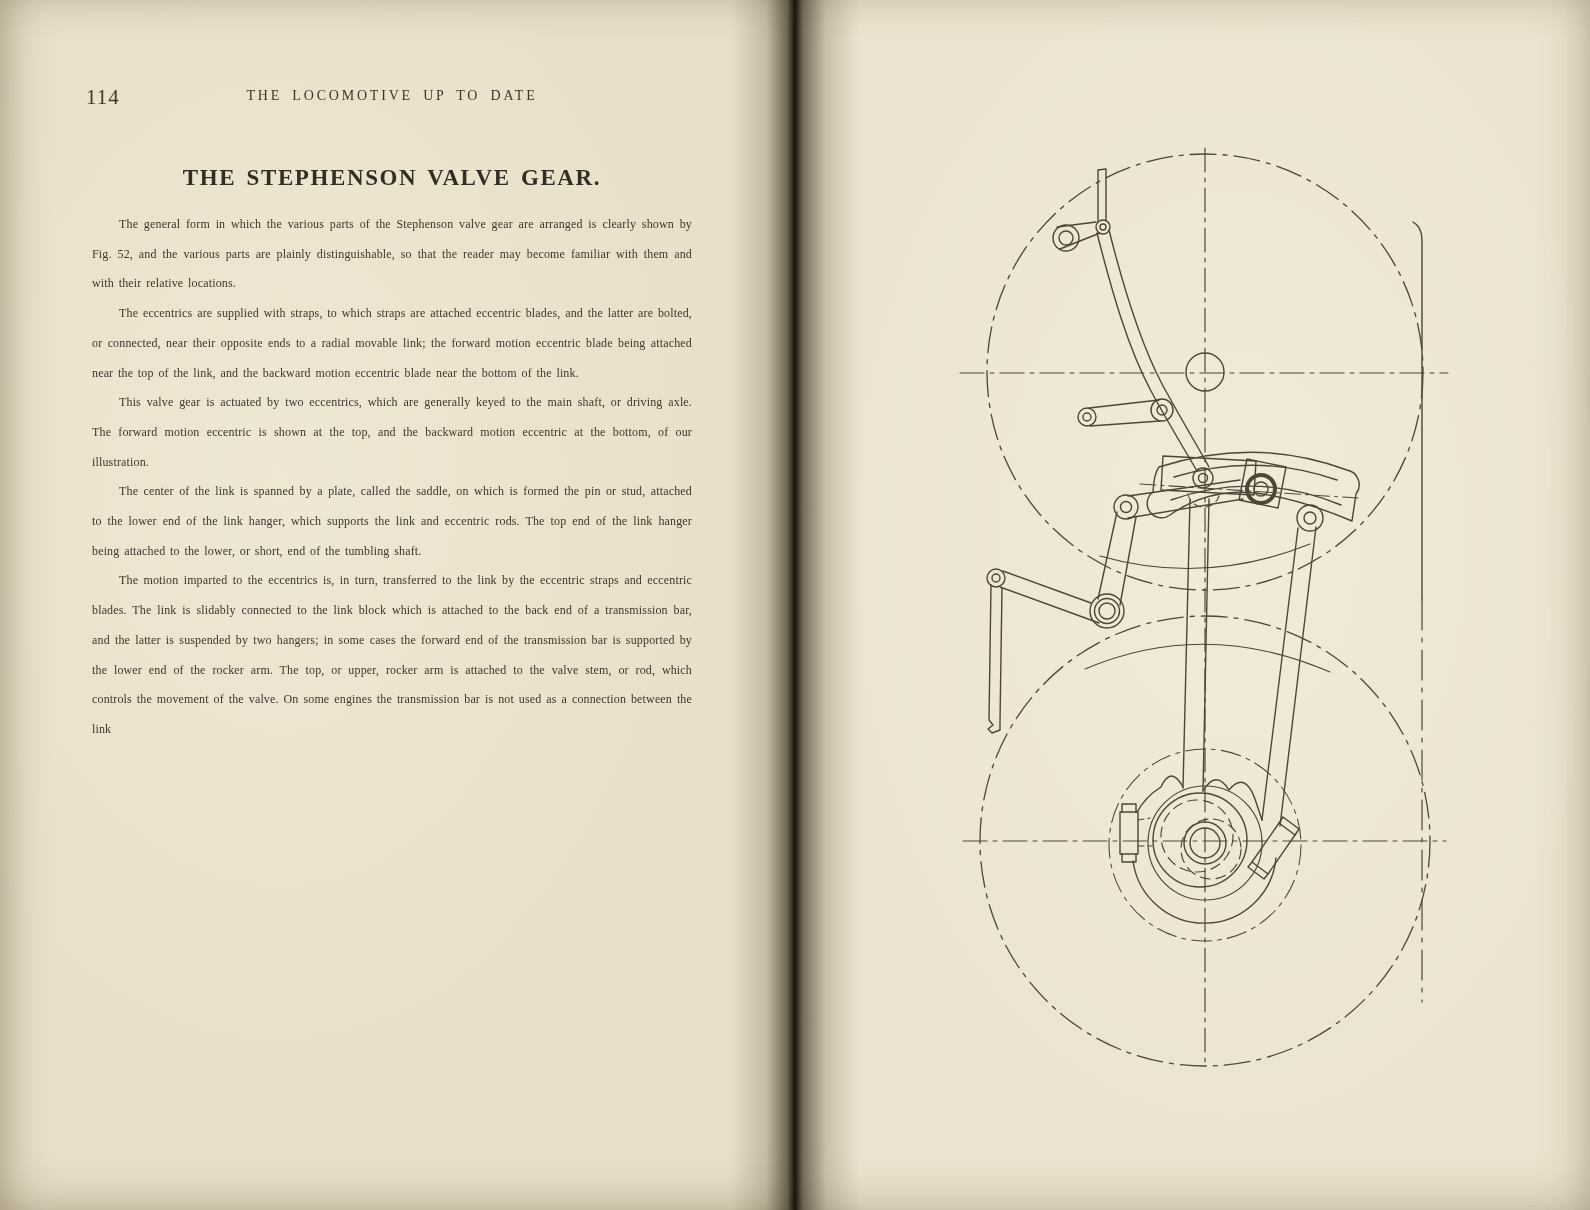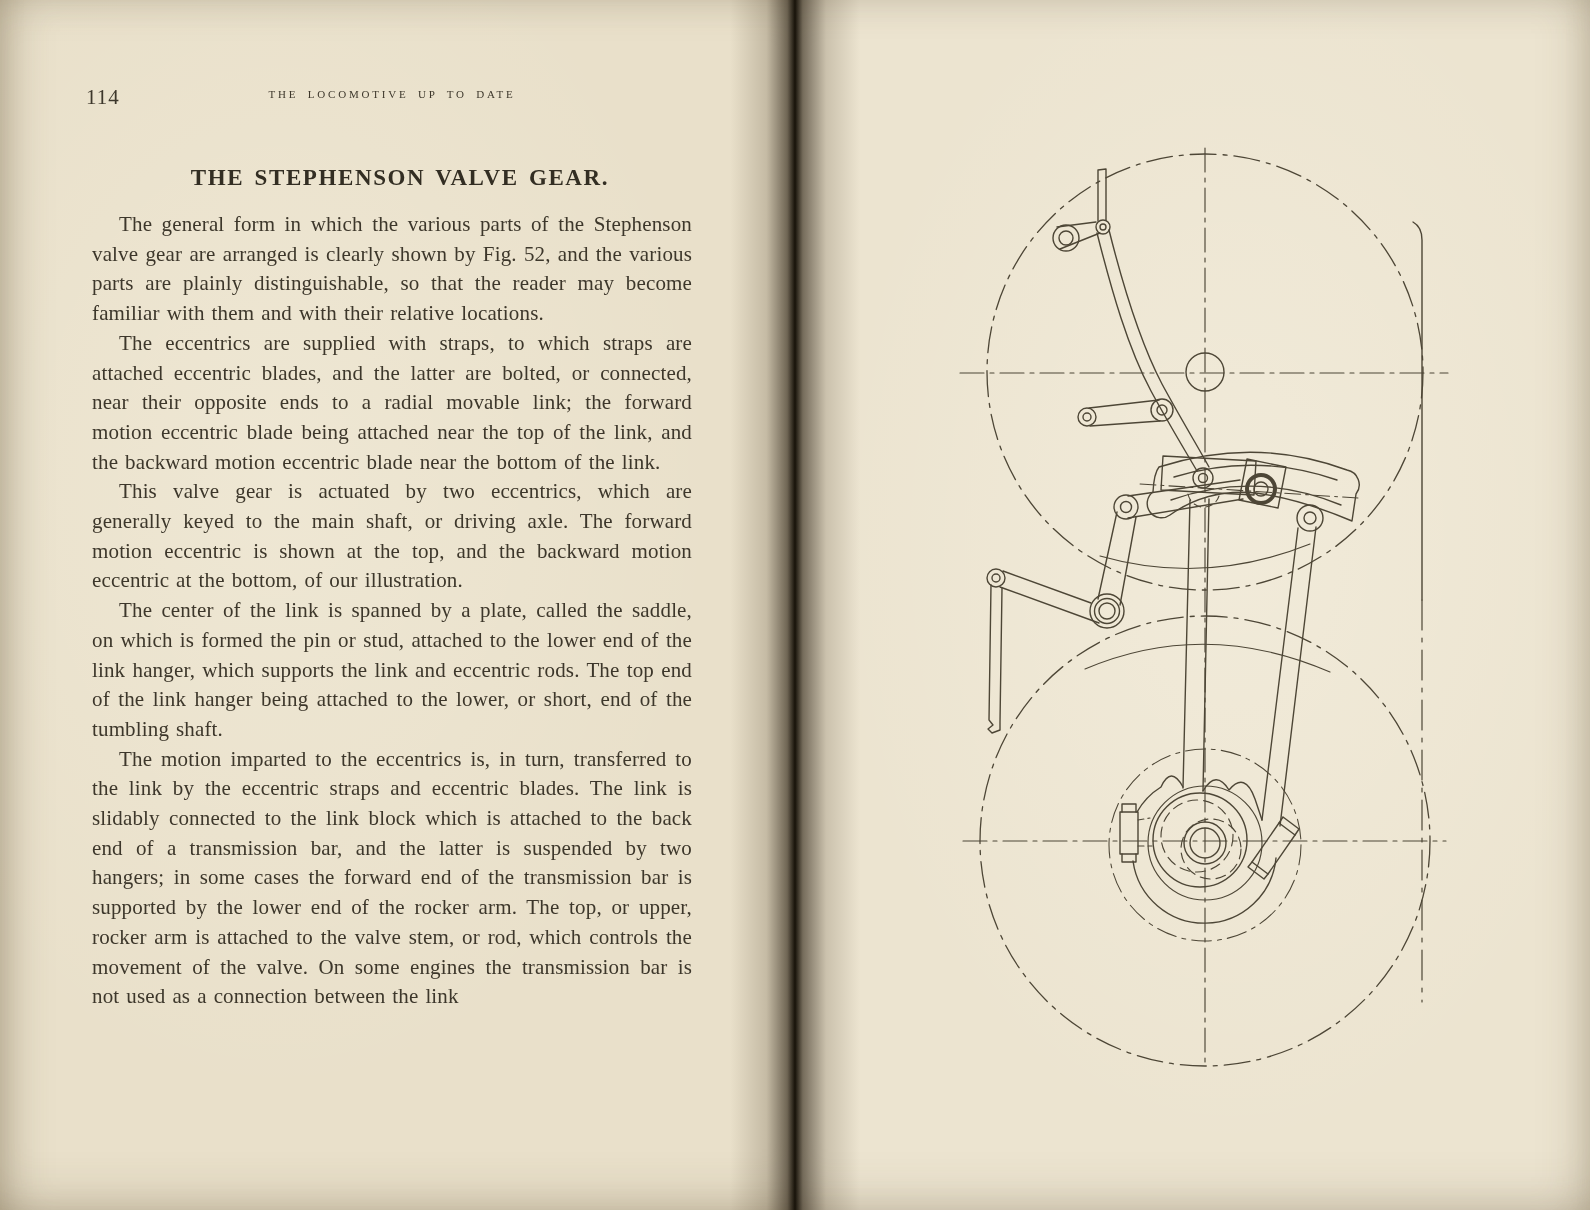--- a/index.html
+++ b/index.html
@@ -50,31 +50,31 @@
     pointer-events:none;
   }
   .pagenum{
     position:absolute;color:var(--ink);
     font-size:21px;letter-spacing:1px;
   }
   .pagenum-left{left:86px;top:85px;}
   .running-header{
     position:absolute;left:92px;top:88px;width:600px;
     text-align:center;color:var(--ink);
-    font-size:11px;letter-spacing:2.8px;word-spacing:4px;
+    font-size:14px;letter-spacing:2.8px;word-spacing:4px;
   }
   .chapter-heading{
-    position:absolute;left:100px;top:165px;width:600px;margin:0;
+    position:absolute;left:92px;top:165px;width:600px;margin:0;
     text-align:center;color:#332e23;
     font-size:23px;font-weight:bold;letter-spacing:1.6px;word-spacing:3px;
   }
   .body-text{
     position:absolute;left:92px;top:210px;width:600px;
     color:var(--ink);
-    font-size:21px;line-height:29.7px;
+    font-size:12px;line-height:29.7px;
     text-align:justify;word-spacing:1.6px;letter-spacing:.15px;
   }
   .body-text p{margin:0;text-indent:27px;}
   .figure-svg{position:absolute;left:0;top:0;width:1590px;height:1210px;}
   .diagram-stroke{stroke:var(--diagram-line);fill:none;stroke-width:1.4;
     stroke-linecap:round;stroke-linejoin:round;}
 </style>
 </head>
 <body>
 

